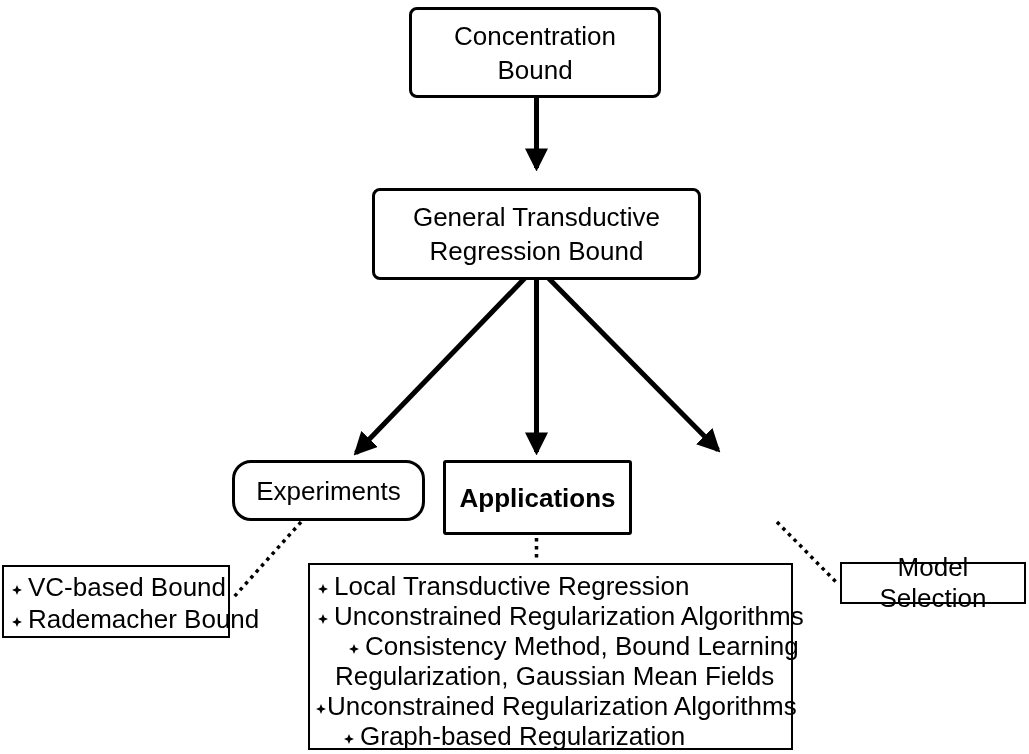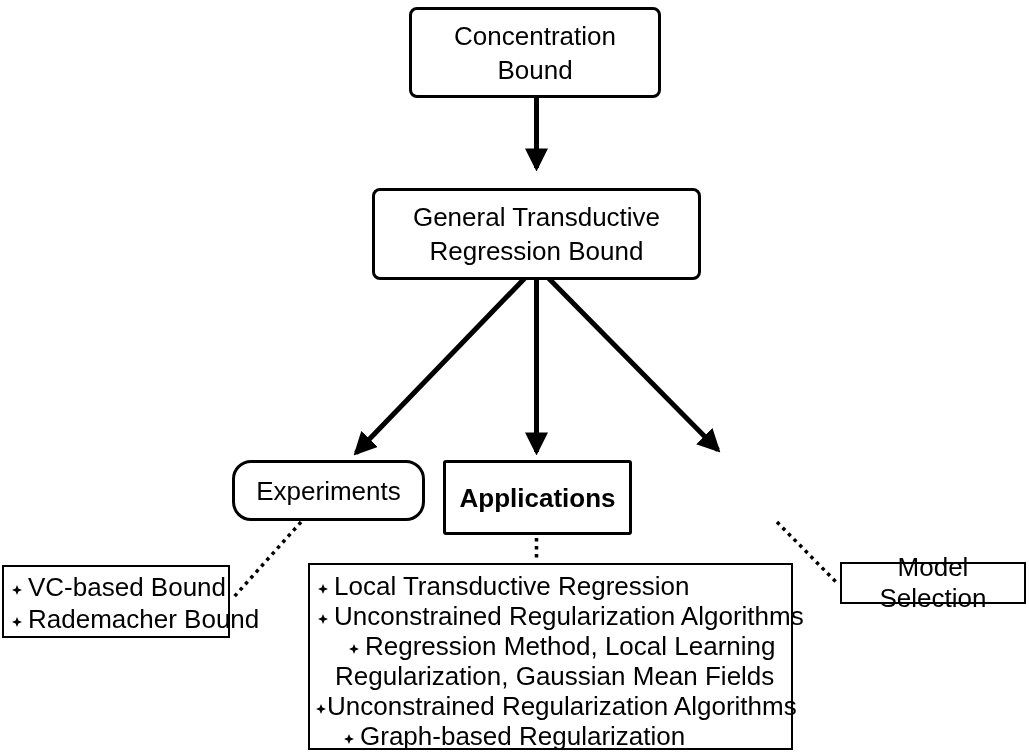--- a/index.html
+++ b/index.html
@@ -141,21 +141,21 @@
           </svg></span><span>Local Transductive Regression</span>
     </div>
     <div class="detail-line indent-0">
       <span class="bullet"><svg width="10" height="10" viewBox="0 0 10 10">
             <path d="M5,0 L6.4,3.6 L10,5 L6.4,6.4 L5,10 L3.6,6.4 L0,5 L3.6,3.6 z" fill="#000"></path>
           </svg></span><span>Unconstrained Regularization Algorithms</span>
     </div>
     <div class="detail-line indent-sub">
       <span class="bullet"><svg width="10" height="10" viewBox="0 0 10 10">
             <path d="M5,0 L6.4,3.6 L10,5 L6.4,6.4 L5,10 L3.6,6.4 L0,5 L3.6,3.6 z" fill="#000"></path>
-          </svg></span><span>Regression Method, Local Learning</span>
+          </svg></span><span>Consistency Method, Bound Learning</span>
     </div>
     <div class="detail-line indent-cont">
       <span>Regularization, Gaussian Mean Fields</span>
     </div>
     <div class="detail-line indent-flush">
       <span class="bullet tight"><svg width="10" height="10" viewBox="0 0 10 10">
             <path d="M5,0 L6.4,3.6 L10,5 L6.4,6.4 L5,10 L3.6,6.4 L0,5 L3.6,3.6 z" fill="#000"></path>
           </svg></span><span>Unconstrained Regularization Algorithms</span>
     </div>
     <div class="detail-line indent-sub2">

